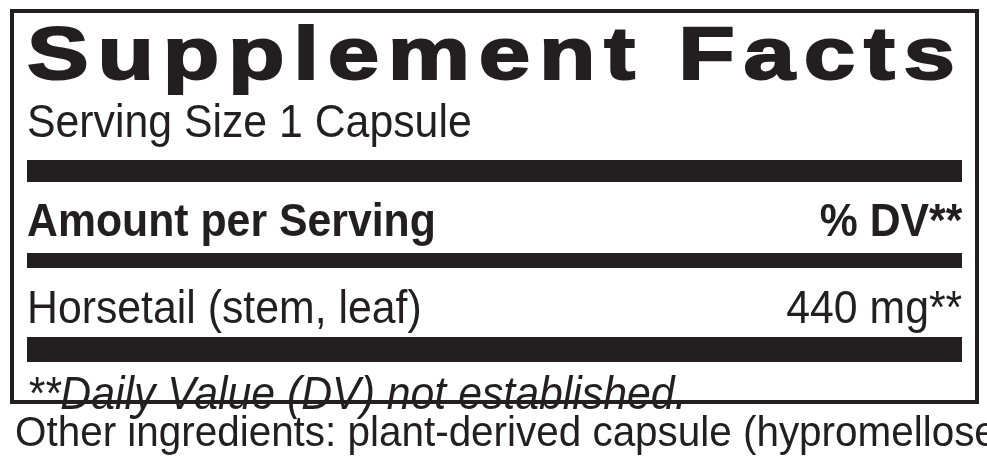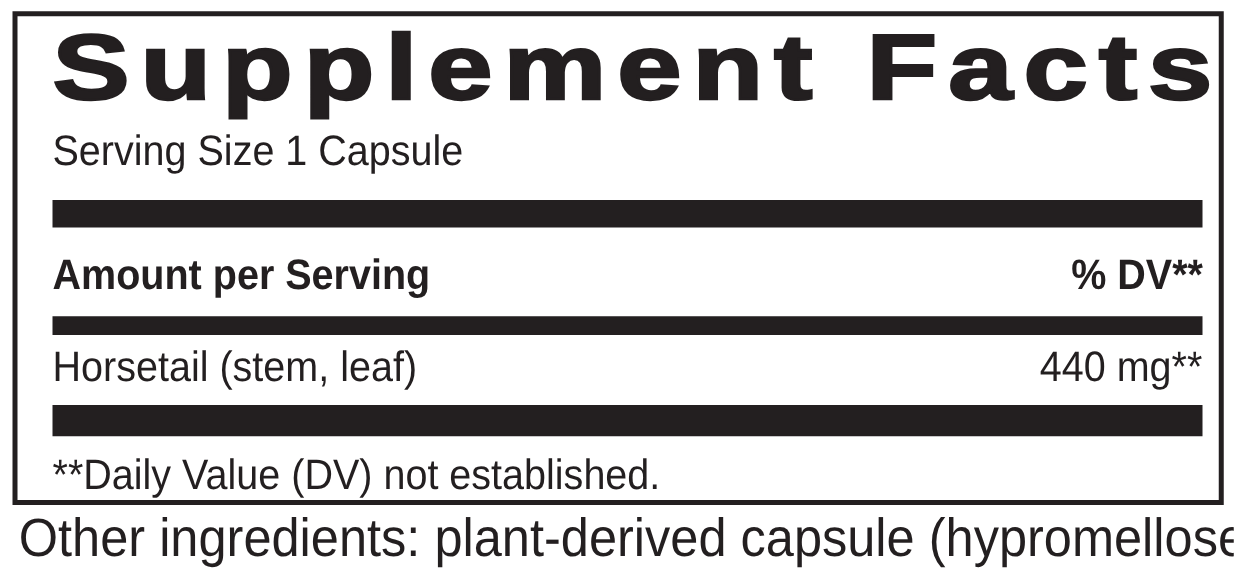--- a/index.html
+++ b/index.html
@@ -17,41 +17,41 @@
   }
   .stage{width:987px;height:466px;position:relative;}
 
   
   .panel{
     position:absolute;
     left:10px;top:9px;
     width:969px;height:395px;
     border:4px solid var(--ink);
     background:var(--paper);
-    padding:0 13px 11px 28px;
+    padding:0 13px 11px 13px;
     overflow:visible;
   }
 
   .title{
     margin-top:3px;
     height:76px;
     line-height:76px;
     font-size:74px;
     font-weight:bold;
     letter-spacing:7px;
     white-space:nowrap;
     -webkit-text-stroke:2px var(--ink);
     transform:scaleX(1.25);
     transform-origin:left center;
   }
 
   .textrow{
     height:44px;
     line-height:44px;
-    font-size:34px;
+    font-size:46px;
     white-space:nowrap;
   }
   .flexrow{
     display:flex;
     justify-content:space-between;
     align-items:baseline;
   }
   .squeeze{
     display:inline-block;
     white-space:nowrap;
@@ -70,22 +70,22 @@
 
   .bar{
     background:var(--ink);
     width:100%;
   }
   .bar-1{margin-top:17px;height:22px;}
   .bar-2{margin-top:11px;height:15px;}
   .bar-3{margin-top:8px;height:25px;}
 
   .header-row{margin-top:16px;}
-  .ingredient-row{margin-top:4px;}
-  .footnote{margin-top:9px;}
+  .ingredient-row{margin-top:17px;}
+  .footnote{margin-top:9px;font-style:italic;}
 
   
   .other{
     position:absolute;
     left:15px;top:406px;
     height:50px;
     line-height:50px;
     font-size:43px;
     white-space:nowrap;
   }

